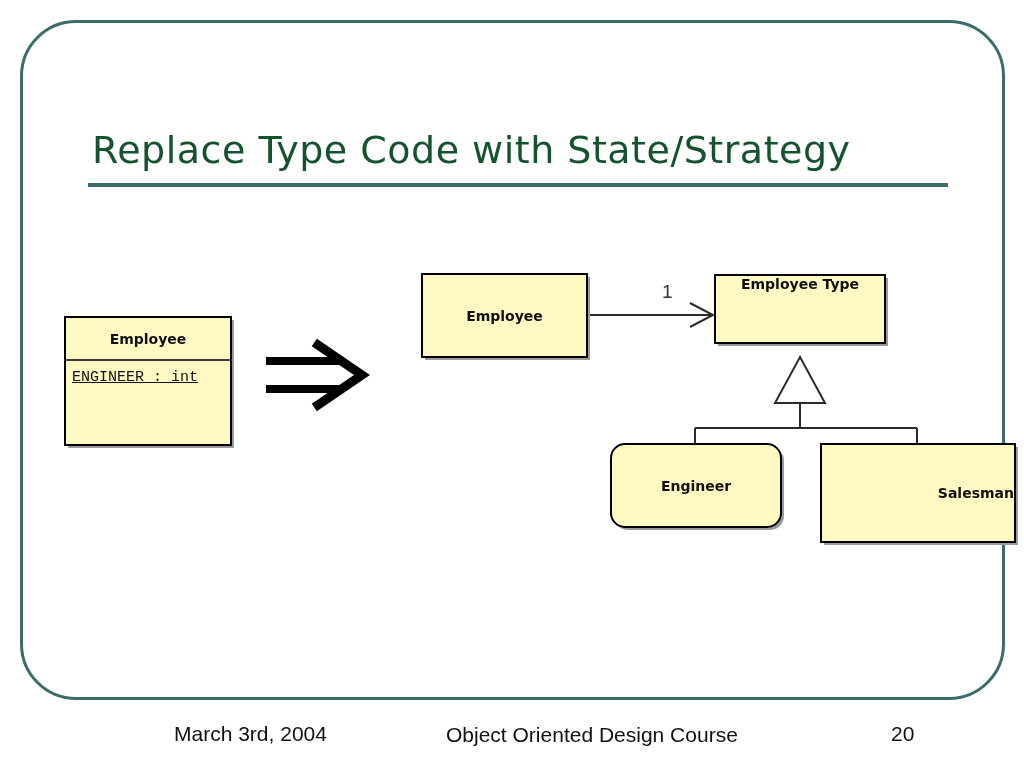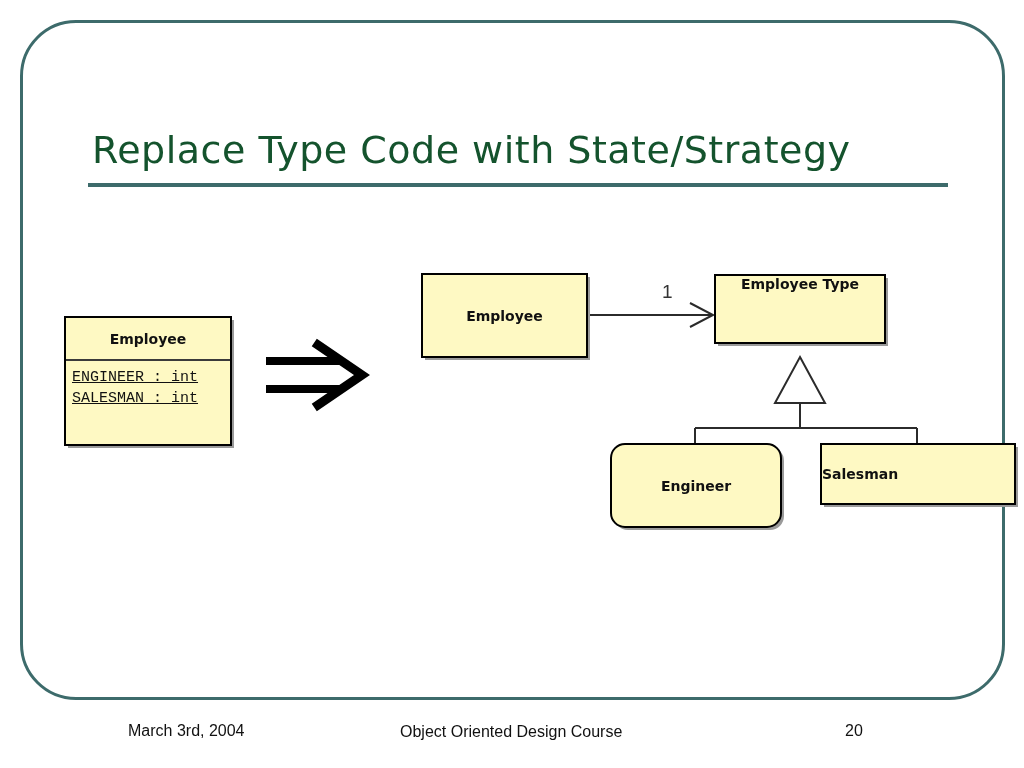--- a/index.html
+++ b/index.html
@@ -107,41 +107,42 @@
   }
   #box-employee-type {
     left: 714px; top: 274px; width: 172px; height: 70px;
     display: flex; justify-content: center;
   }
   #box-engineer {
     left: 610px; top: 443px; width: 172px; height: 85px;
     display: flex; align-items: center; justify-content: center; border-radius: 15px;
   }
   #box-salesman {
-    left: 820px; top: 443px; width: 196px; height: 62px;
-    display: flex; align-items: center; justify-content: flex-start;
+    left: 820px; top: 443px; width: 196px; height: 100px;
+    display: flex; align-items: center; justify-content: flex-end;
   }
 
   
   #assoc-multiplicity {
     position: absolute;
     left: 662px;
     top: 281px;
     font-family: "Liberation Sans", sans-serif;
     font-size: 19px;
     color: #333333;
   }
 
   
   .footer-text {
     position: absolute;
     font-family: "Liberation Sans", sans-serif;
-    font-size: 16px;
+    font-size: 21px;
     color: #111111;
     white-space: nowrap;
+    margin-left: 46px;
   }
   #footer-date   { left: 128px; top: 722px; }
   #footer-course { left: 400px; top: 723px; text-align: right; }
   #footer-page   { left: 845px; top: 722px; }
 </style>
 </head>
 <body>
 
 <div id="slide-frame"></div>
 
@@ -169,21 +170,20 @@
     <line x1="917" y1="428" x2="917" y2="443" stroke="#2b2b2b" stroke-width="2"></line>
   </g>
 </svg>
 
 <div class="uml-box" id="box-employee-left">
   <div class="hdr">
     <span class="uml-title">Employee</span>
   </div>
   <div class="attrs">
     <div class="uml-attr static">ENGINEER : int</div>
-    <div class="uml-attr static">SALESMAN : int</div>
   </div>
 </div>
 
 <div class="uml-box" id="box-employee-right">
   <span class="uml-title">Employee</span>
 </div>
 
 <div class="uml-box" id="box-employee-type">
   <span class="uml-title">Employee Type</span>
 </div>

